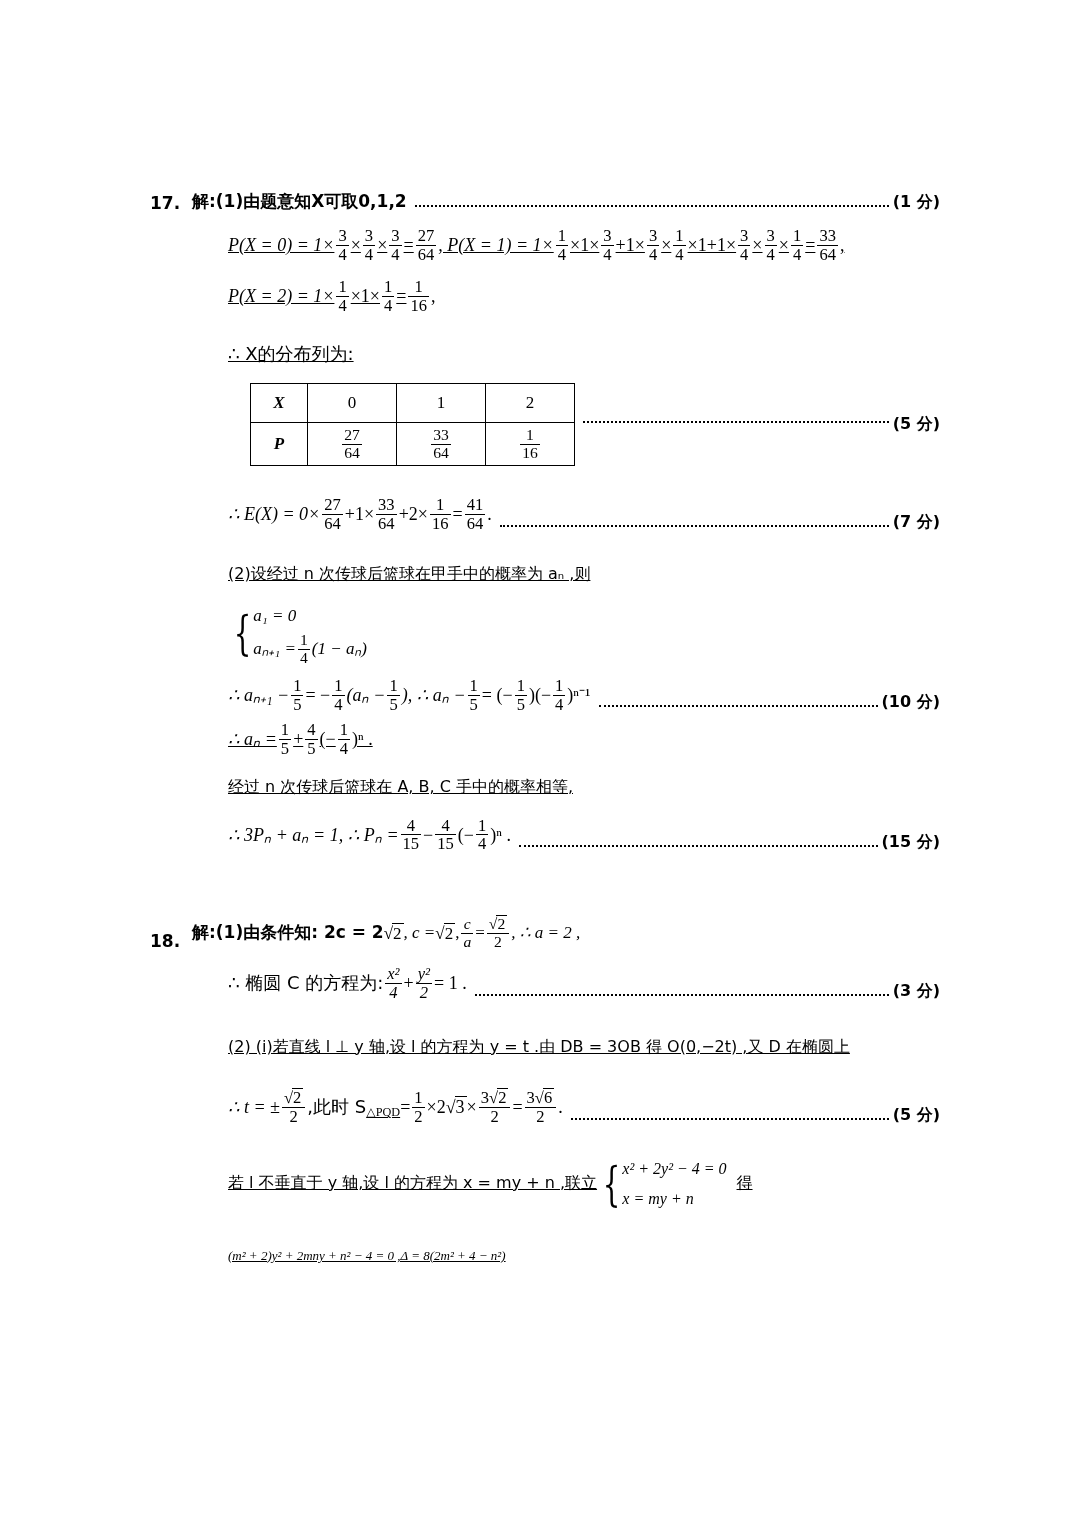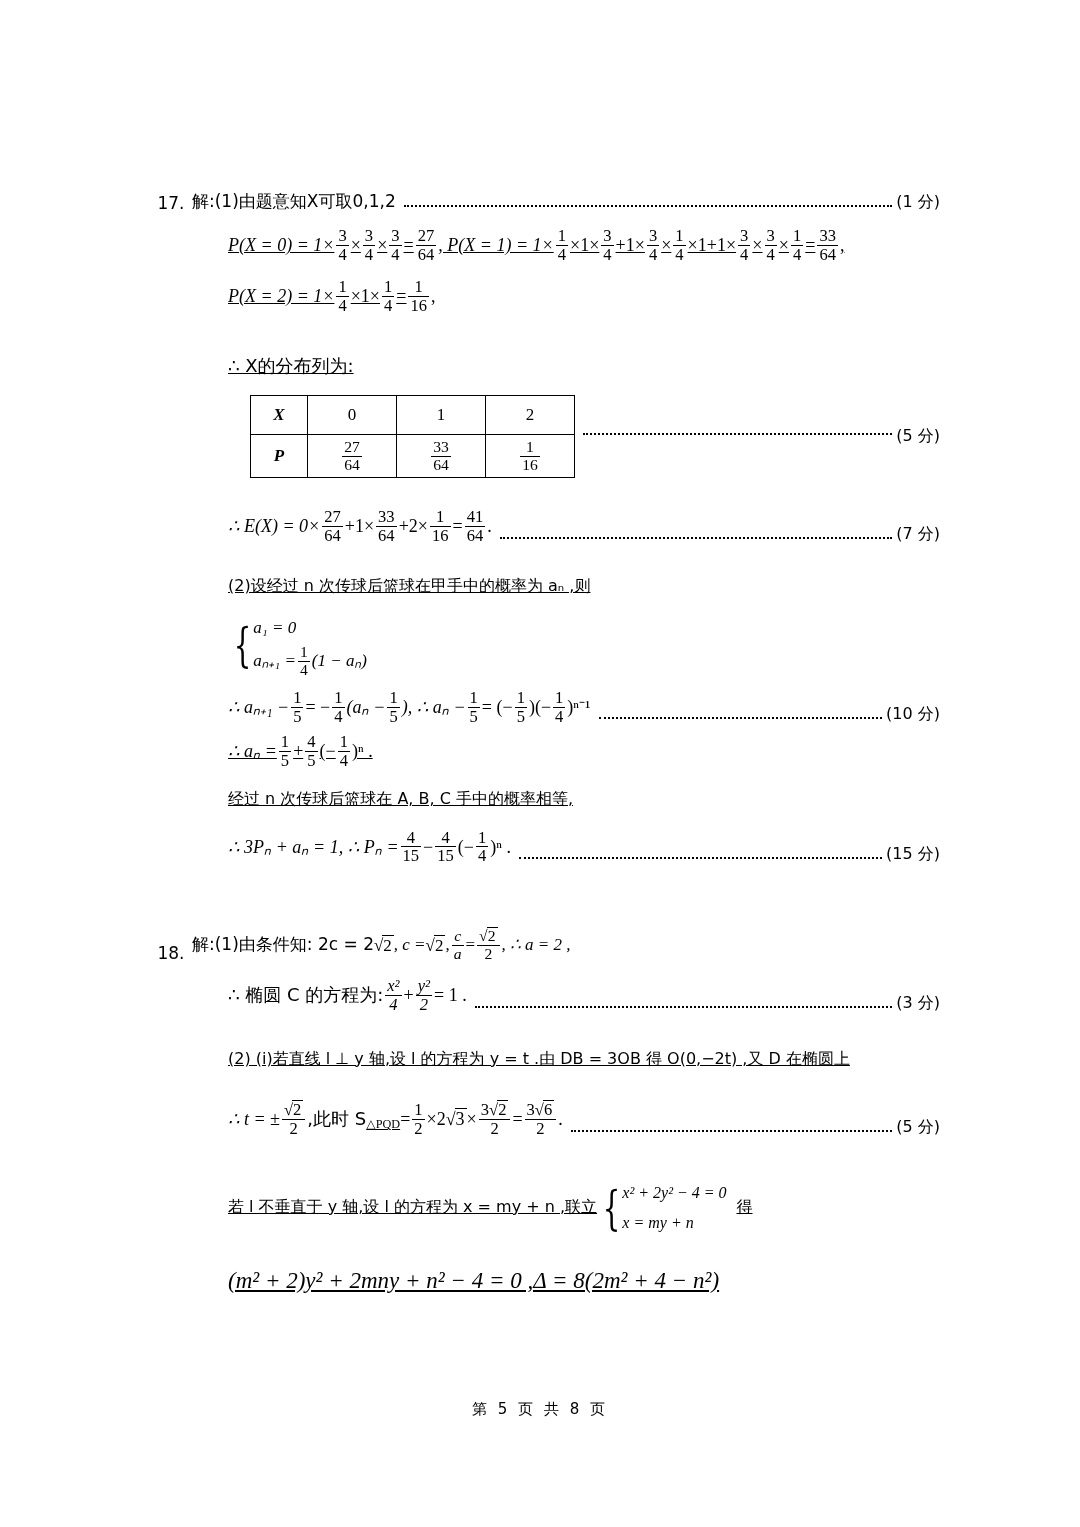--- a/index.html
+++ b/index.html
@@ -112,21 +112,21 @@
   .footer {
     position: absolute;
     left: 0;
     right: 0;
     bottom: 108px;
     text-align: center;
     font-size: 15px;
     font-weight: bold;
     letter-spacing: 3px;
   }
-  .cn { font-family: "DejaVu Sans", sans-serif; font-weight: normal; text-align: center; }
+  .cn { font-family: "DejaVu Sans", sans-serif; font-weight: bold; }
   .cnreg { font-family: "DejaVu Sans", sans-serif; }
 </style>
 </head>
 <body>
 
 <div class="page">
   <div class="content">
 
     <div class="qline">
       <span class="qnum cn">17.</span>
@@ -136,21 +136,21 @@
     </div>
 
     <div class="mathline">
       <span class="it">P(X = 0) = 1×</span><span class="frac"><span class="num">3</span><span class="den">4</span></span>×<span class="frac"><span class="num">3</span><span class="den">4</span></span>×<span class="frac"><span class="num">3</span><span class="den">4</span></span><span>=</span><span class="frac"><span class="num">27</span><span class="den">64</span></span><span class="it">, P(X = 1) = 1×</span><span class="frac"><span class="num">1</span><span class="den">4</span></span>×1×<span class="frac"><span class="num">3</span><span class="den">4</span></span>+1×<span class="frac"><span class="num">3</span><span class="den">4</span></span>×<span class="frac"><span class="num">1</span><span class="den">4</span></span>×1+1×<span class="frac"><span class="num">3</span><span class="den">4</span></span>×<span class="frac"><span class="num">3</span><span class="den">4</span></span>×<span class="frac"><span class="num">1</span><span class="den">4</span></span>=<span class="frac"><span class="num">33</span><span class="den">64</span></span>,
     </div>
 
     <div class="mathline">
       <span class="it">P(X = 2) = 1×</span><span class="frac"><span class="num">1</span><span class="den">4</span></span>×1×<span class="frac"><span class="num">1</span><span class="den">4</span></span>=<span class="frac"><span class="num">1</span><span class="den">16</span></span>,
     </div>
 
-    <div class="mathline cnreg" style="margin-top:34px">∴ X的分布列为:</div>
+    <div class="mathline cnreg" style="margin-top:22px">∴ X的分布列为:</div>
 
     <div style="display:flex; align-items:center; margin-top:12px;">
       <table class="dist-table">
         <tbody>
             <tr>
           <td class="hdr">X</td>
           <td>0</td>
           <td>1</td>
           <td>2</td>
         </tr>
@@ -229,30 +229,29 @@
     </div>
 
     <div class="rowdots" style="margin-top:26px">
       <span class="mexp">
         <span class="it">∴ t = ±</span><span class="frac"><span class="num"><span class="radsign">√</span><span class="sqrt">2</span></span><span class="den">2</span></span><span class="cnreg">,此时 S</span><span class="sub">△PQD</span><span>=</span><span class="frac"><span class="num">1</span><span class="den">2</span></span><span>×2</span><span class="radsign">√</span><span class="sqrt">3</span><span>×</span><span class="frac"><span class="num"><span>3</span><span class="radsign">√</span><span class="sqrt">2</span></span><span class="den">2</span></span><span>=</span><span class="frac"><span class="num"><span>3</span><span class="radsign">√</span><span class="sqrt">6</span></span><span class="den">2</span></span><span>.</span>
       </span>
       <span class="dots"></span>
       <span class="mark cn">(5 分)</span>
     </div>
 
-    <div class="mathline" style="margin-top:40px; font-size:16px">
+    <div class="mathline" style="margin-top:28px; font-size:16px">
       <span class="cnreg">若 l 不垂直于 y 轴,设 l 的方程为 x = my + n ,联立</span><span class="system">
           <span class="brace">{</span>
           <span class="syslines" style="font-size:16px">
             <span style="display:block" class="it">x² + 2y² − 4 = 0</span>
             <span style="display:block" class="it">x = my + n</span>
           </span>
         </span><span class="cnreg" style="margin-left:10px">得</span>
     </div>
 
-    <div class="mathline" style="margin-top:20px; font-size:23px">
+    <div class="mathline" style="margin-top:29px; font-size:13px">
       <span class="it">(m² + 2)y² + 2mny + n² − 4 = 0 ,Δ = 8(2m² + 4 − n²)</span>
     </div>
 
   </div>
 
-  <div class="footer cn">第 5 页 共 8 页</div>
 </div>
 
 </body></html>

